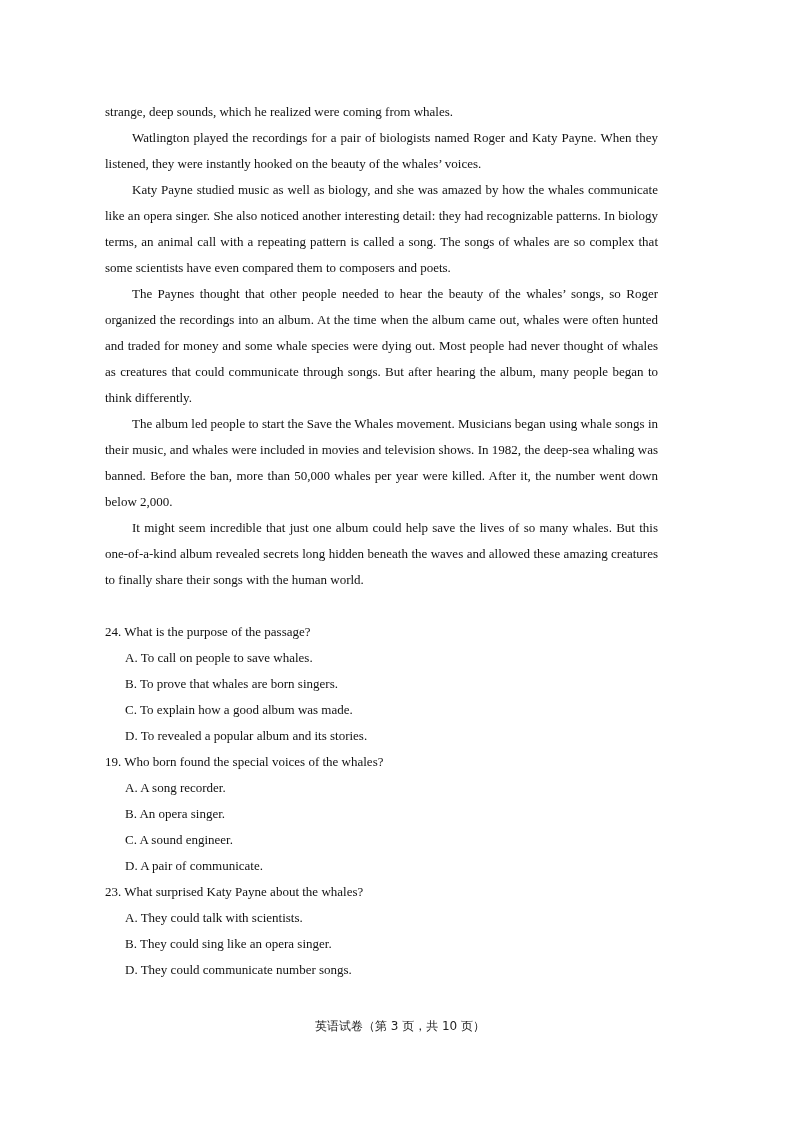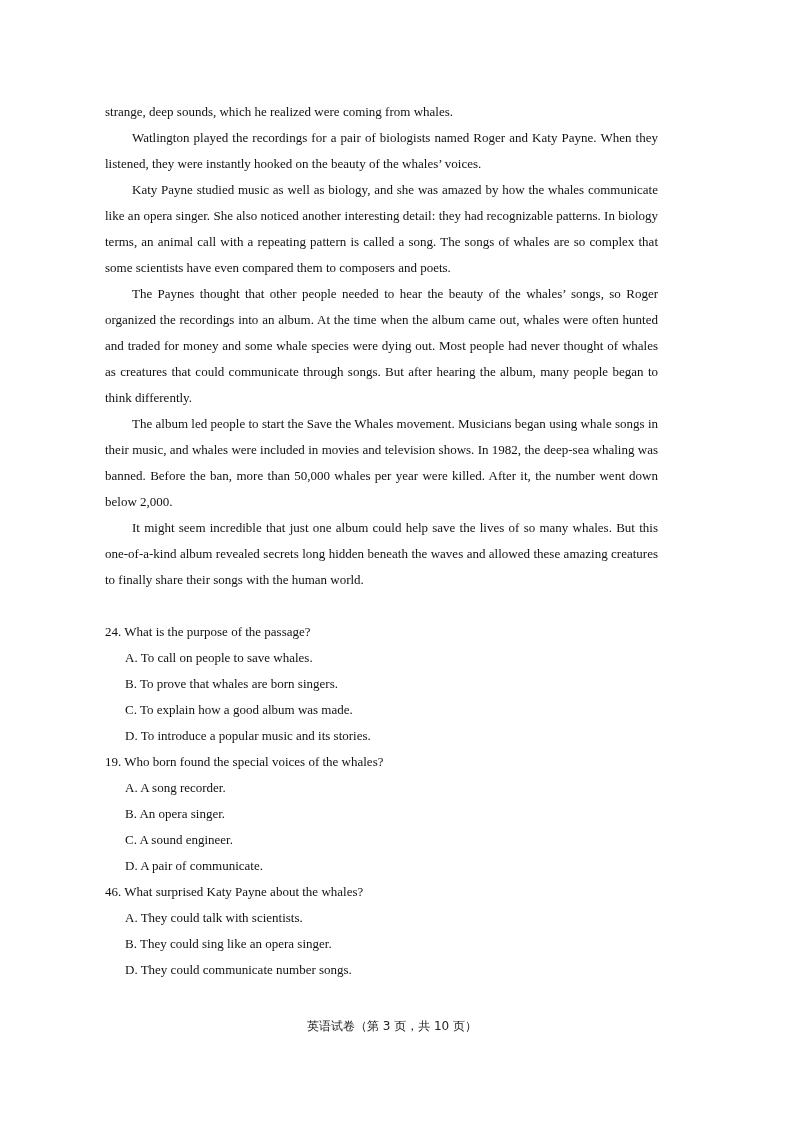--- a/index.html
+++ b/index.html
@@ -4,21 +4,21 @@
 <style>
   html, body { margin: 0; padding: 0; background: #ffffff; }
   body { width: 794px; height: 1123px; position: relative; overflow: hidden;
          font-family: "Liberation Serif", "DejaVu Serif", serif; color: #111; }
   .page { position: absolute; left: 105px; top: 99px; width: 553px; }
   .para { font-size: 13px; line-height: 26px; margin: 0; text-align: justify; text-indent: 0; }
   .para.indent { text-indent: 27px; }
   .passage { margin-bottom: 26px; }
   .question { font-size: 13px; line-height: 26px; margin: 0; }
   .option { font-size: 13px; line-height: 26px; margin: 0; padding-left: 20px; }
-  .footer { position: absolute; top: 1018px; left: 8px; width: 768px; text-align: center;
+  .footer { position: absolute; top: 1018px; left: 16px; width: 768px; text-align: center;
             font-family: "DejaVu Sans", sans-serif; font-size: 12px; color: #222; }
 </style>
 </head>
 <body>
 
 <div class="page">
   <div class="passage">
     <p class="para">strange, deep sounds, which he realized were coming from whales.</p>
     <p class="para indent">Watlington played the recordings for a pair of biologists named Roger and Katy Payne. When they listened, they were instantly hooked on the beauty of the whales’ voices.</p>
     <p class="para indent">Katy Payne studied music as well as biology, and she was amazed by how the whales communicate like an opera singer. She also noticed another interesting detail: they had recognizable patterns. In biology terms, an animal call with a repeating pattern is called a song. The songs of whales are so complex that some scientists have even compared them to composers and poets.</p>
@@ -26,31 +26,31 @@
     <p class="para indent">The album led people to start the Save the Whales movement. Musicians began using whale songs in their music, and whales were included in movies and television shows. In 1982, the deep-sea whaling was banned. Before the ban, more than 50,000 whales per year were killed. After it, the number went down below 2,000.</p>
     <p class="para indent">It might seem incredible that just one album could help save the lives of so many whales. But this one-of-a-kind album revealed secrets long hidden beneath the waves and allowed these amazing creatures to finally share their songs with the human world.</p>
   </div>
 
   <div class="questions">
     <div>
       <p class="question"><span>24.</span> <span>What is the purpose of the passage?</span></p>
       <p class="option">A. To call on people to save whales.</p>
       <p class="option">B. To prove that whales are born singers.</p>
       <p class="option">C. To explain how a good album was made.</p>
-      <p class="option">D. To introduce a popular music and its stories.</p>
+      <p class="option">D. To revealed a popular album and its stories.</p>
     </div>
     <div>
       <p class="question"><span>19.</span> <span>Who born found the special voices of the whales?</span></p>
       <p class="option">A. A song recorder.</p>
       <p class="option">B. An opera singer.</p>
       <p class="option">C. A sound engineer.</p>
       <p class="option">D. A pair of communicate.</p>
     </div>
     <div>
-      <p class="question"><span>46.</span> <span>What surprised Katy Payne about the whales?</span></p>
+      <p class="question"><span>23.</span> <span>What surprised Katy Payne about the whales?</span></p>
       <p class="option">A. They could talk with scientists.</p>
       <p class="option">B. They could sing like an opera singer.</p>
       <p class="option">D. They could communicate number songs.</p>
     </div>
   </div>
 </div>
 
 <div class="footer">英语试卷（第 3 页，共 10 页）</div>
 
 </body></html>

